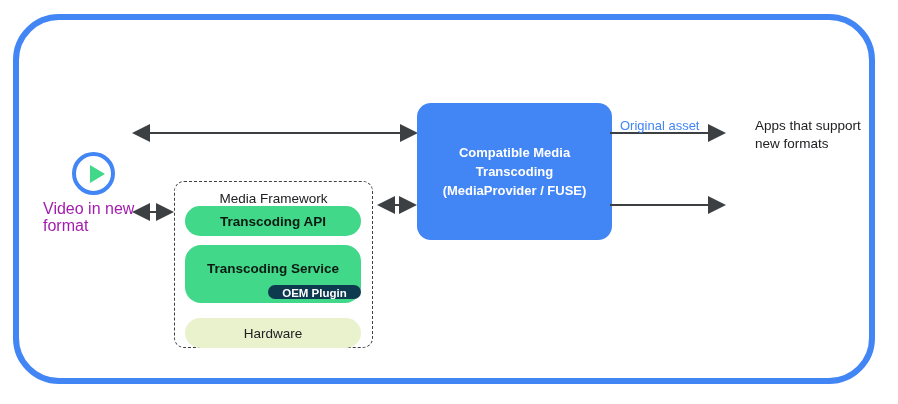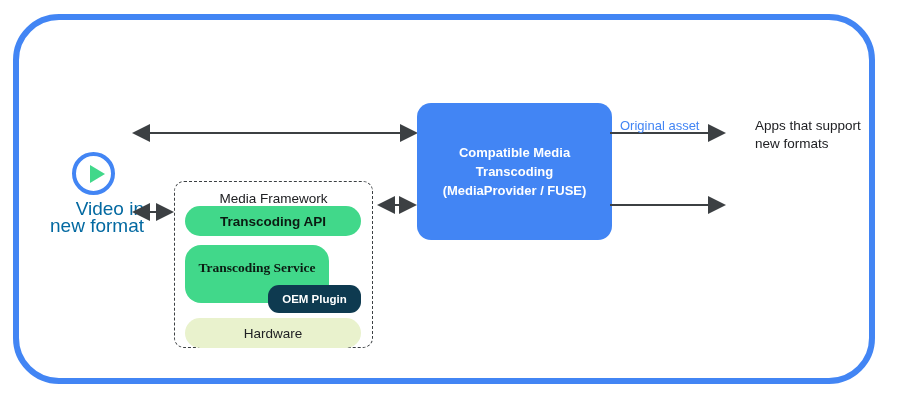--- a/index.html
+++ b/index.html
@@ -51,24 +51,24 @@
     height: 0;
     border-top: 9px solid transparent;
     border-bottom: 9px solid transparent;
     border-left: 15px solid #41d88a;
   }
   #video-caption {
     position: absolute;
     left: 43px;
     top: 200px;
     width: 101px;
-    text-align: right;
-    font-size: 19px;
+    text-align: left;
+    font-size: 16px;
     line-height: 17px;
-    color: #0369a1;
+    color: #a21caf;
   }
 
   
   #media-framework-box {
     position: absolute;
     left: 174px;
     top: 181px;
     width: 199px;
     height: 167px;
     border: 1.6px dashed #3c4043;
@@ -103,43 +103,42 @@
     border-radius: 15px;
   }
   #transcoding-api-label {
     font-size: 13.5px;
     font-weight: bold;
     color: #0b1b12;
   }
   #transcoding-service-box {
     left: 185px;
     top: 245px;
-    width: 144px;
+    width: 176px;
     height: 58px;
     background: #41d88a;
     border-radius: 16px;
-    font-family: Liberation Serif, serif;
   }
   #transcoding-service-label {
     font-size: 13.5px;
     font-weight: bold;
     color: #0b1b12;
     position: relative;
     top: -6px;
   }
   #oem-plugin-badge {
     position: absolute;
     left: 268px;
     top: 285px;
     width: 93px;
-    height: 28px;
+    height: 14px;
     background: #0e3a50;
     border-radius: 11px;
     display: flex;
-    align-items: center;
+    align-items: flex-end;
     justify-content: center;
   }
   #oem-plugin-label {
     font-size: 11.5px;
     font-weight: bold;
     color: #ffffff;
   }
   #hardware-box {
     left: 185px;
     top: 318px;

